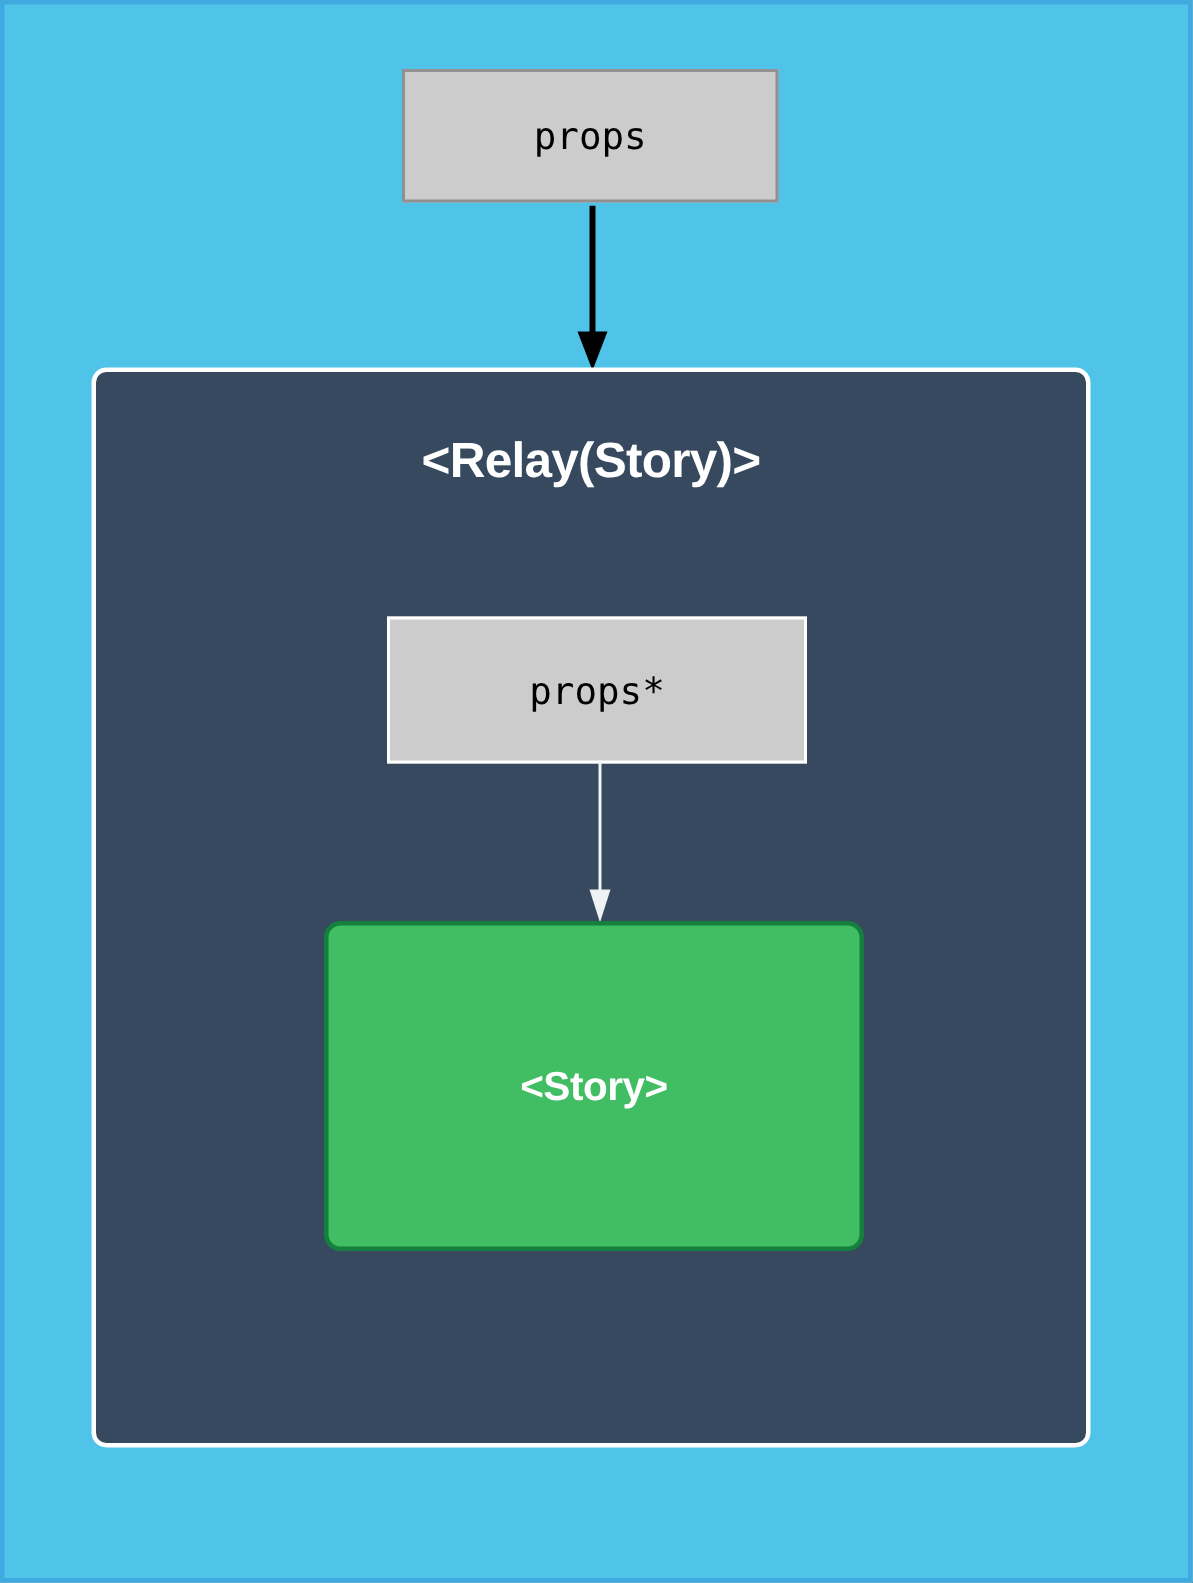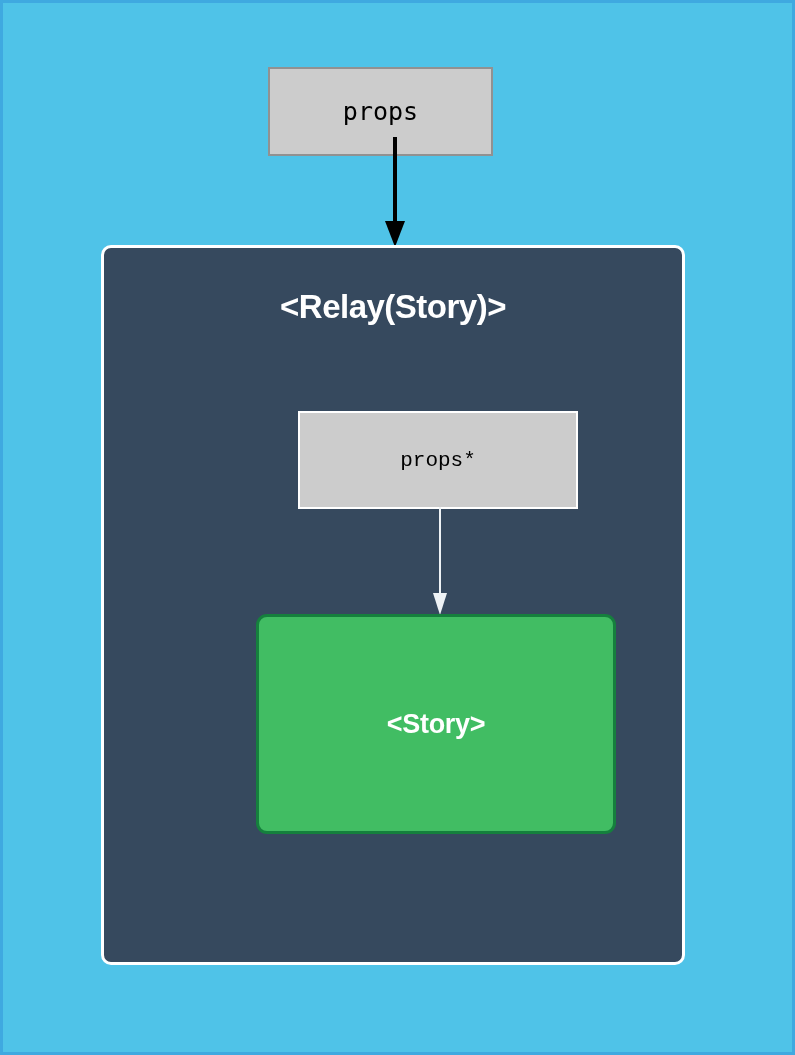--- a/index.html
+++ b/index.html
@@ -35,42 +35,41 @@
   .props-box .label {
     font-family: "DejaVu Sans Mono", "Liberation Mono", monospace;
     font-size: 25px;
     color: #000000;
     letter-spacing: 0px;
     white-space: nowrap;
   }
 
   #outer-props {
     left: 265px;
-    top: 64px;
-    width: 225px;
+    top: 43px;
+    width: 251px;
     height: 89px;
   }
 
   
   .arrow {
     position: absolute;
   }
 
   
   #relay-container {
     position: absolute;
     box-sizing: border-box;
     left: 58px;
     top: 242px;
-    width: 584px;
+    width: 666px;
     height: 720px;
     background: #36495e;
     border: 3px solid #ffffff;
     border-radius: 10px;
-    margin-left: 40px;
   }
 
   #relay-title {
     position: absolute;
     left: 0;
     right: 0;
     top: 40px;
     text-align: center;
     font-family: "Liberation Sans", sans-serif;
     font-size: 33px;
@@ -83,22 +82,21 @@
   
   #inner-props {
     left: 194px;
     top: 163px;
     width: 280px;
     height: 98px;
     border: 2px solid #ffffff;
     background: #cccccc;
   }
   #inner-props .label {
-    font-size: 21px;
-    font-family: Liberation Mono, monospace;
+    font-size: 25px;
   }
 
   
   #story-box {
     position: absolute;
     box-sizing: border-box;
     left: 152px;
     top: 366px;
     width: 360px;
     height: 220px;

